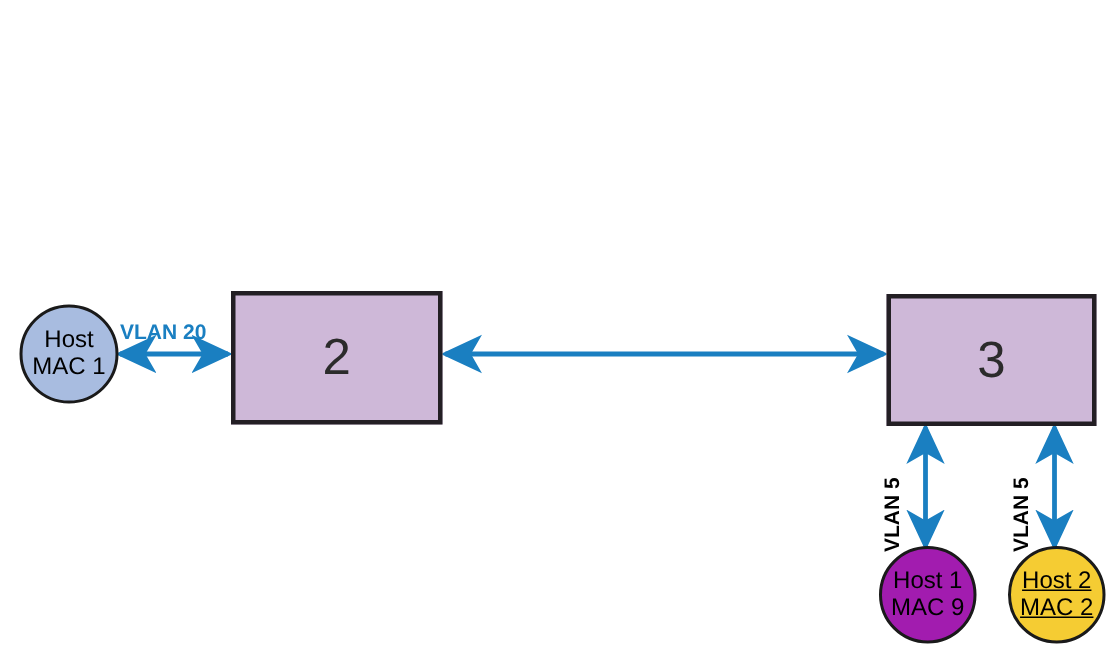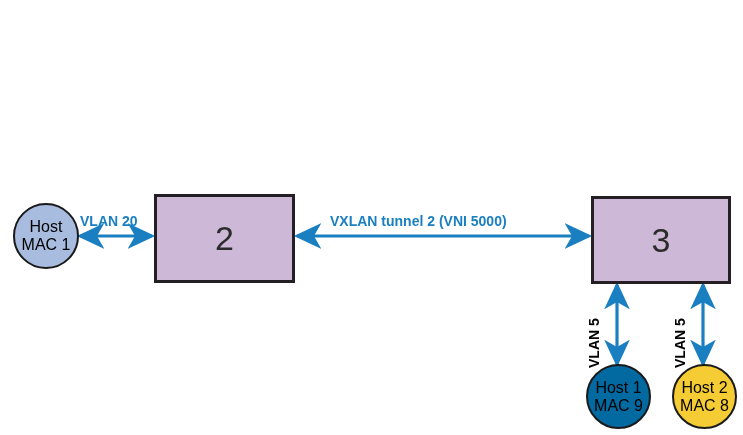--- a/index.html
+++ b/index.html
@@ -106,31 +106,30 @@
   </div>
 
   <div class="node-box" id="node-switch-2" style="left:154px; top:194px; width:141px; height:89px; background:#ceb8d8;">
     <span>2</span>
   </div>
 
   <div class="node-box" id="node-switch-3" style="left:591px; top:196px; width:140px; height:88px; background:#ceb8d8;">
     <span>3</span>
   </div>
 
-  <div class="node-circle" id="node-host-1" style="left:586px; top:364px; width:65px; height:65px; background:#0369a1;">
+  <div class="node-circle" id="node-host-1" style="left:586px; top:364px; width:65px; height:65px; background:#a21caf;">
     <span>Host 1</span>
     <span>MAC 9</span>
   </div>
 
-  <div class="node-circle" id="node-host-2" style="left:672px; top:364px; width:65px; height:65px; background:#f5cc33;">
+  <div class="node-circle" id="node-host-2" style="left:672px; top:364px; width:65px; height:65px; background:#f5cc33;text-decoration:underline;">
     <span>Host 2</span>
-    <span>MAC 8</span>
+    <span>MAC 2</span>
   </div>
 
   <div class="edge-label" id="label-vlan-20" style="left:80px; top:213px;">VLAN 20</div>
 
-  <div class="edge-label" id="label-vxlan-tunnel" style="left:330px; top:213px;">VXLAN tunnel 2 (VNI 5000)</div>
 
   <div class="edge-label-vertical" id="label-vlan-5-host-1" style="left:602px; top:352px;">VLAN 5</div>
 
   <div class="edge-label-vertical" id="label-vlan-5-host-2" style="left:688px; top:352px;">VLAN 5</div>
 
 </div>
 
 </body></html>

